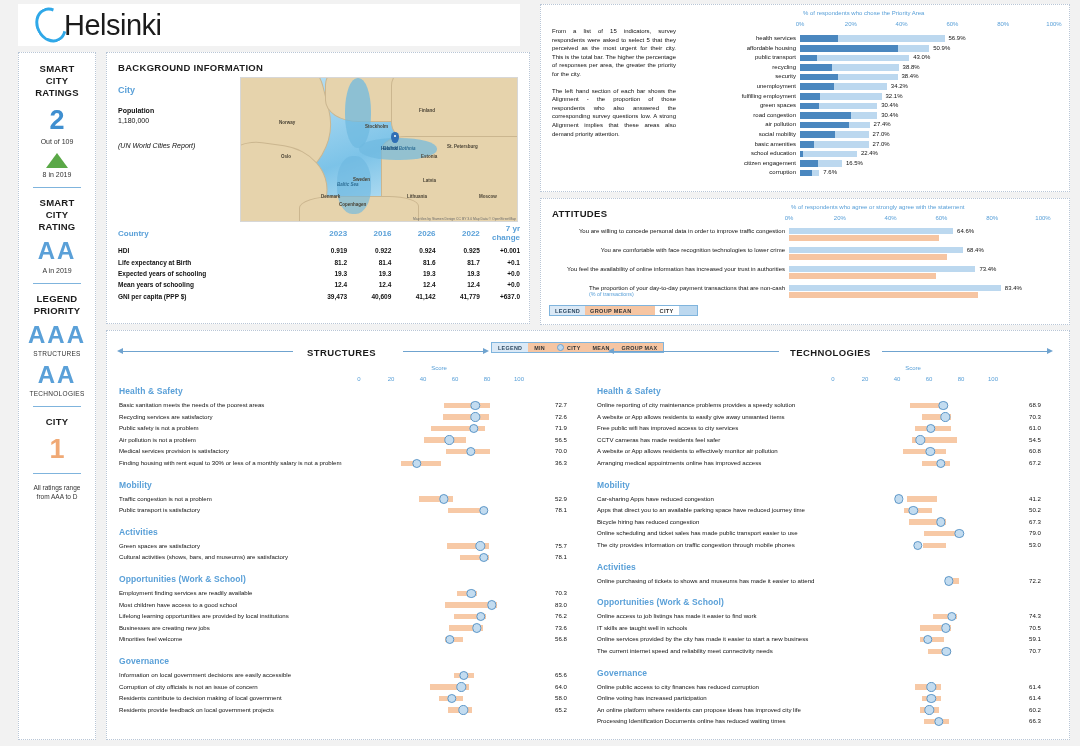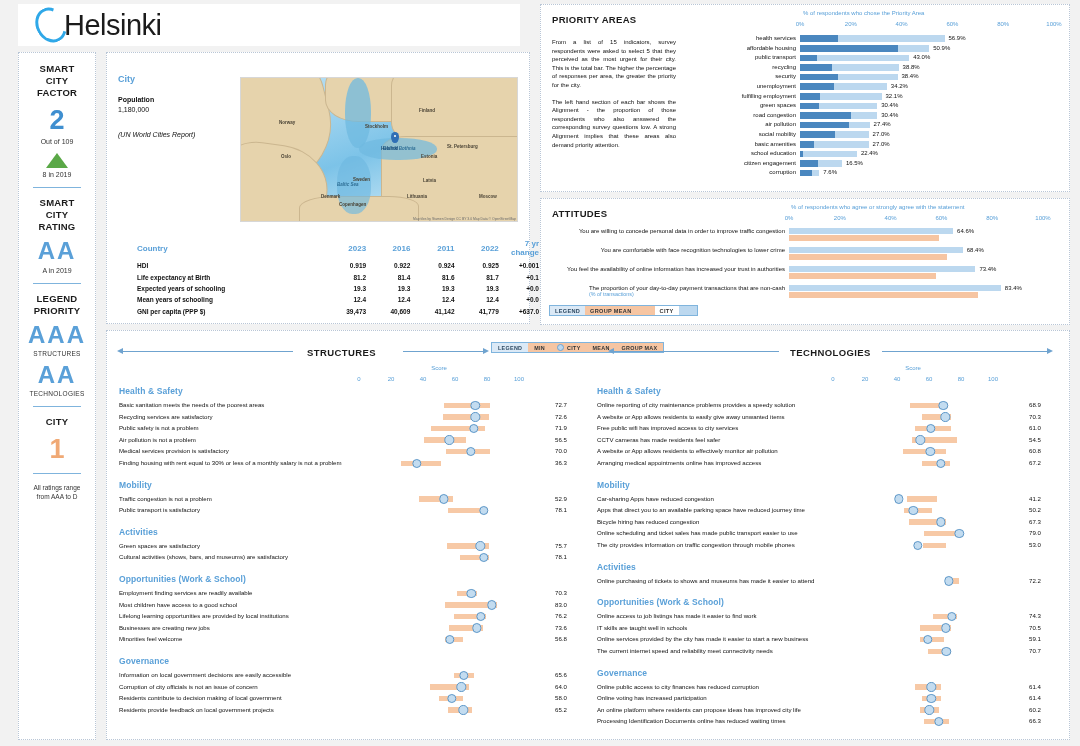--- a/index.html
+++ b/index.html
@@ -93,21 +93,21 @@
     position: absolute; width: 8px; height: 11px; background: #2f6fb5;
     border-radius: 50% 50% 50% 50% / 44% 44% 60% 60%;
   }
   .map-pin::after {
     content: ""; position: absolute; left: 2.6px; top: 2.6px;
     width: 2.8px; height: 2.8px; background: #fff; border-radius: 50%;
   }
   .map-credit {
     position: absolute; right: 1px; bottom: 0px; font-size: 3.4px; color: #6b6b6b;
   }
-  .bg-table { position: absolute; left: 11px; top: 186px; width: 402px; margin-left: 19px; }
+  .bg-table { position: absolute; left: 11px; top: 171px; width: 402px; }
   .bg-table table { width: 100%; border-collapse: collapse; }
   .bg-table th {
     font-size: 8px; color: #5aa0d8; font-weight: bold; text-align: right;
     padding: 0 0 3px 0;
   }
   .bg-table th.l { text-align: left; }
   .bg-table td {
     font-size: 6.5px; color: #111; text-align: right; padding: 2.2px 0;
     font-weight: bold;
   }
@@ -239,21 +239,21 @@
       <div class="logo-arc"></div>
     </div>
     <div class="logo-text">Helsinki</div>
   </div>
 
   <div class="panel" id="ratings-panel">
     <div class="rating-inner">
       <div class="rating-head">
         <div>SMART</div>
         <div>CITY</div>
-        <div>FACTOR</div>
+        <div>RATINGS</div>
       </div>
       <div class="rating-big">2</div>
       <div class="rating-sub">Out of 109</div>
       <div class="tri-up"></div>
       <div class="rating-sub">8 in 2019</div>
       <div class="rule"></div>
 
       <div class="rating-head">
         <div>SMART</div>
         <div>CITY</div>
@@ -278,20 +278,21 @@
       <div class="rule"></div>
       <div class="rating-note">
         <div>All ratings range</div>
         <div>from AAA to D</div>
       </div>
     </div>
   </div>
 
   <div class="panel" id="background-panel">
     <div class="bg-inner">
+      <div class="panel-title">BACKGROUND INFORMATION</div>
       <div class="bg-city-label">City</div>
       <div class="bg-pop-label">Population</div>
       <div class="bg-pop-value">1,180,000</div>
       <div class="bg-source">(UN World Cities Report)</div>
 
       <div class="map-box">
 
         <div class="land" style="left:-30px;top:-14px;width:120px;height:120px;border-radius:40% 30% 50% 40%;transform:rotate(-14deg);"></div>
         <div class="land" style="left:-24px;top:66px;width:110px;height:96px;border-radius:35% 45% 30% 50%;transform:rotate(8deg);"></div>
         <div class="land" style="left:84px;top:-18px;width:96px;height:62px;border-radius:40% 45% 30% 35%;"></div>
@@ -322,21 +323,21 @@
         <div class="map-credit">Map tiles by Stamen Design CC BY 3.0 Map Data © OpenStreetMap</div>
       </div>
 
       <div class="bg-table">
         <table>
           <thead>
             <tr>
               <th class="l" style="width:46%">Country</th>
               <th style="width:11%">2023</th>
               <th style="width:11%">2016</th>
-              <th style="width:11%">2011</th>
+              <th style="width:11%">2026</th>
               <th style="width:11%">2022</th>
               <th style="width:16%">7 yr change</th>
             </tr>
           </thead>
           <tbody>
             <tr>
               <td class="l">HDI</td>
               <td>0.919</td>
               <td>0.922</td>
               <td>0.924</td>
@@ -376,21 +377,20 @@
               <td>+637.0</td>
             </tr>
           </tbody>
         </table>
       </div>
     </div>
   </div>
 
   <div class="panel" id="priority-panel">
     <div class="pri-inner">
-      <div class="panel-title">PRIORITY AREAS</div>
       <div class="pri-desc">
         <p>From a list of 15 indicators, survey respondents were asked to select 5 that they perceived as the most urgent for their city. This is the total bar. The higher the percentage of responses per area, the greater the priority for the city.</p>
         <p>The left hand section of each bar shows the Alignment - the proportion of those respondents who also answered the corresponding survey questions low. A strong Alignment implies that these areas also demand priority attention.</p>
       </div>
       <div class="axis-caption" style="left:262px;top:5px;">% of respondents who chose the Priority Area</div>
       <div class="chart-area" id="priority-chart" style="left:259px;top:16px;width:254px;">
           <div class="axis-tick" style="left: 0px; top: 0px;">0%</div>
           <div class="axis-tick" style="left: 50.8px; top: 0px;">20%</div>
           <div class="axis-tick" style="left: 101.6px; top: 0px;">40%</div>
           <div class="axis-tick" style="left: 152.4px; top: 0px;">60%</div>

